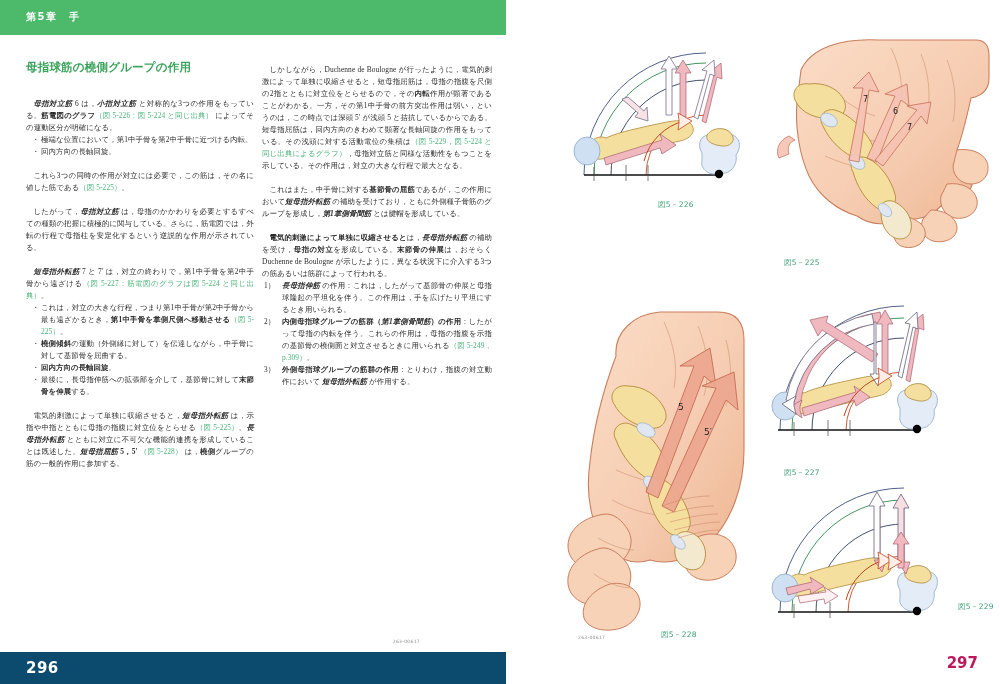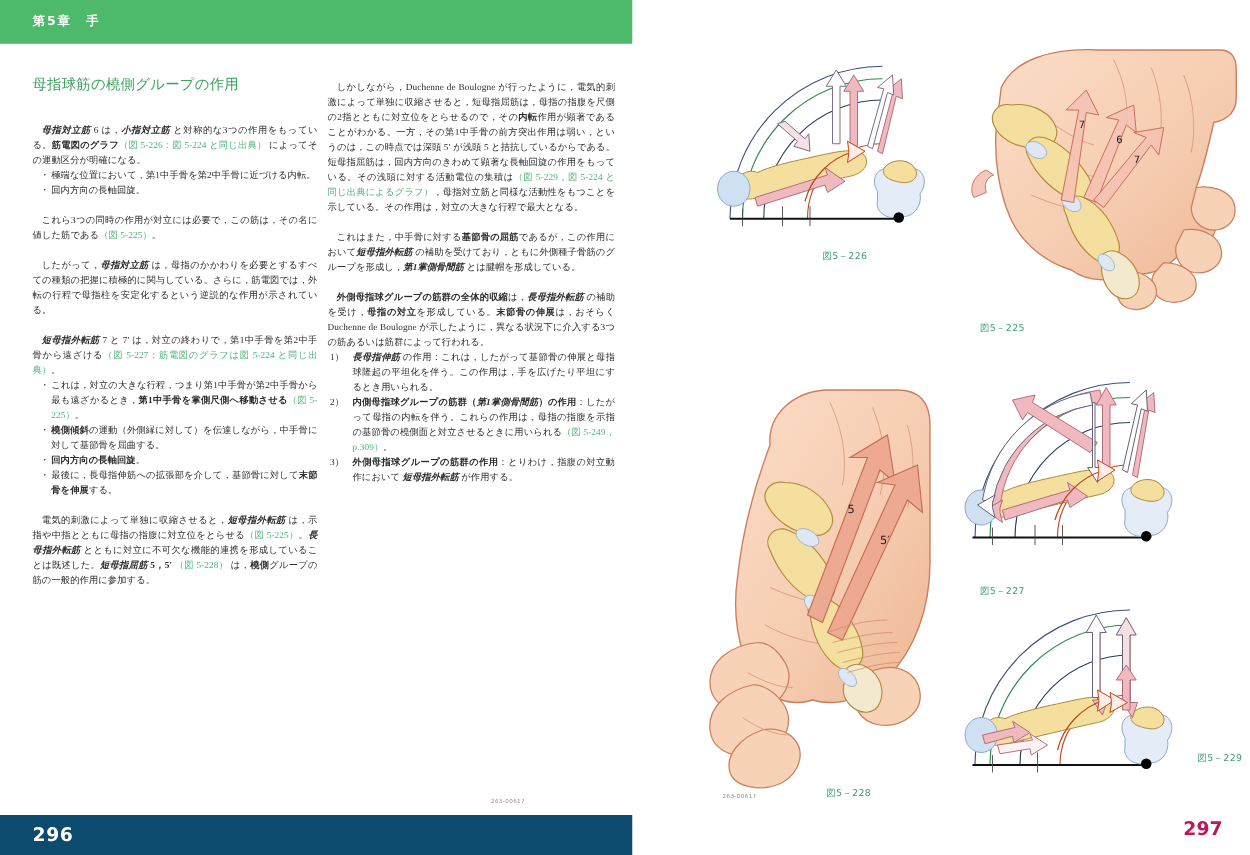--- a/index.html
+++ b/index.html
@@ -57,21 +57,21 @@
     letter-spacing: .3px;
   }
   .printcode.left-pc { right: 86px; bottom: 40px; }
   .printcode.right-pc { left: 578px; bottom: 40px; }
 
   .section-title {
     position: absolute; left: 26px; top: 60px;
     width: 230px;
     color: #3aa35c;
     font-size: 11.5px;
-    font-weight: normal;
+    font-weight: bold;
     font-family: "DejaVu Sans", "Liberation Sans", sans-serif;
     letter-spacing: .2px;
   }
 
   .col {
     position: absolute;
     top: 86px;
     width: 228px;
     font-size: 7.4px;
     line-height: 1.62;
@@ -178,21 +178,21 @@
     </div>
 
     <div class="col" id="col-right">
       <p>
         <span>しかしながら，</span><span class="lat">Duchenne de Boulogne</span><span> が行ったように，電気的刺激によって単独に収縮させると，短母指屈筋は，母指の指腹を尺側の2指とともに対立位をとらせるので，その</span><span class="bd">内転</span><span>作用が顕著であることがわかる。一方，その第1中手骨の前方突出作用は弱い，というのは，この時点では深頭 5′ が浅頭 5 と拮抗しているからである。短母指屈筋は，回内方向のきわめて顕著な長軸回旋の作用をもっている。その浅頭に対する活動電位の集積は</span><span class="gr">（図 5-229，図 5-224 と同じ出典によるグラフ）</span><span>，母指対立筋と同様な活動性をもつことを示している。その作用は，対立の大きな行程で最大となる。</span>
       </p>
       <p>
         <span>これはまた，中手骨に対する</span><span class="bd">基節骨の屈筋</span><span>であるが，この作用において</span><span class="it">短母指外転筋</span><span> の補助を受けており，ともに外側種子骨筋のグループを形成し，</span><span class="it">第1掌側骨間筋</span><span> とは腱帽を形成している。</span>
       </p>
       <p>
-        <span class="bd">外側母指球グループの筋群の全体的収縮</span><span>は，</span><span class="it">長母指外転筋</span><span> の補助を受け，</span><span class="bd">母指の対立</span><span>を形成している。</span><span class="bd">末節骨の伸展</span><span>は，おそらく </span><span class="lat">Duchenne de Boulogne</span><span> が示したように，異なる状況下に介入する3つの筋あるいは筋群によって行われる。</span>
+        <span class="bd">電気的刺激によって単独に収縮させると</span><span>は，</span><span class="it">長母指外転筋</span><span> の補助を受け，</span><span class="bd">母指の対立</span><span>を形成している。</span><span class="bd">末節骨の伸展</span><span>は，おそらく </span><span class="lat">Duchenne de Boulogne</span><span> が示したように，異なる状況下に介入する3つの筋あるいは筋群によって行われる。</span>
       </p>
       <ol>
         <li><span class="it">長母指伸筋</span><span> の作用：これは，したがって基節骨の伸展と母指球隆起の平坦化を伴う。この作用は，手を広げたり平坦にするとき用いられる。</span></li>
         <li><span class="bd">内側母指球グループの筋群（</span><span class="it">第1掌側骨間筋</span><span class="bd">）の作用</span><span>：したがって母指の内転を伴う。これらの作用は，母指の指腹を示指の基節骨の橈側面と対立させるときに用いられる</span><span class="gr">（図 5-249，p.309）</span><span>。</span></li>
         <li><span class="bd">外側母指球グループの筋群の作用</span><span>：とりわけ，指腹の対立動作において </span><span class="it">短母指外転筋</span><span> が作用する。</span></li>
       </ol>
     </div>
 
     <div class="printcode left-pc">263-00617</div>
 

